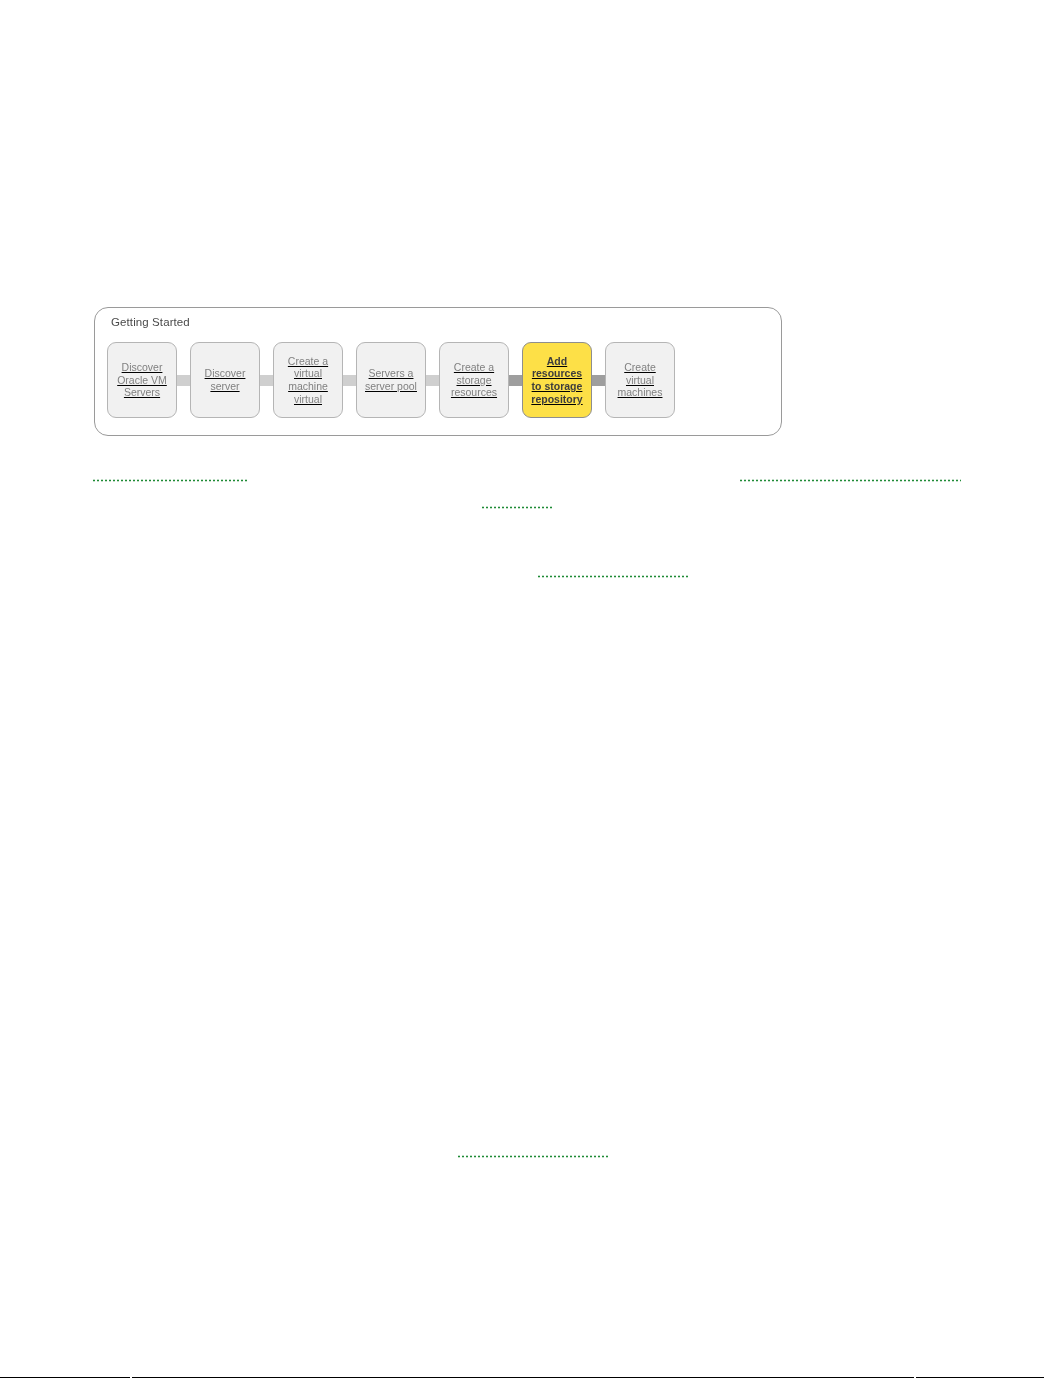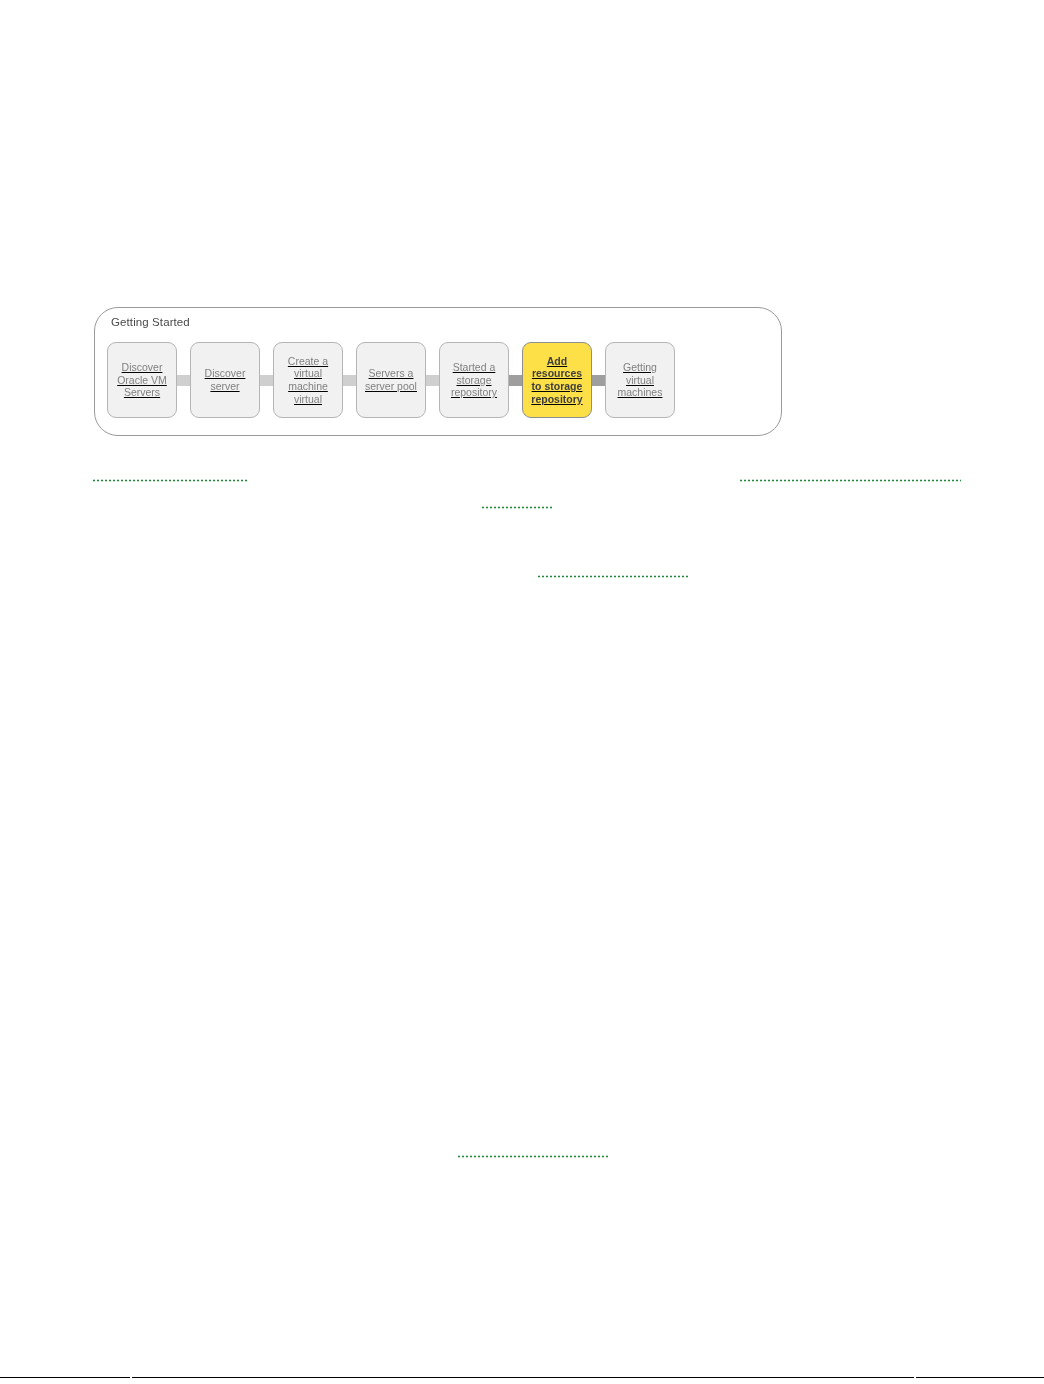--- a/index.html
+++ b/index.html
@@ -17,21 +17,21 @@
 
   
   .gs-figure {
     position: absolute;
     left: 94px;
     top: 307px;
     width: 688px;
     height: 129px;
     box-sizing: border-box;
     border: 1.6px solid #9a9a9a;
-    border-radius: 24px;
+    border-radius: 14px;
     background: #ffffff;
   }
   .gs-title {
     position: absolute;
     left: 16px;
     top: 8px;
     font-size: 11.5px;
     color: #4a4a4a;
     letter-spacing: 0.1px;
     white-space: nowrap;
@@ -130,31 +130,31 @@
       <span>Create a virtual machine virtual</span>
     </div>
     <div class="gs-conn"></div>
 
     <div class="gs-step">
       <span>Servers a server pool</span>
     </div>
     <div class="gs-conn"></div>
 
     <div class="gs-step">
-      <span>Started a storage repository</span>
+      <span>Create a storage resources</span>
     </div>
     <div class="gs-conn strong"></div>
 
     <div class="gs-step current">
       <span>Add resources to storage repository</span>
     </div>
     <div class="gs-conn strong"></div>
 
     <div class="gs-step">
-      <span>Getting virtual machines</span>
+      <span>Create virtual machines</span>
     </div>
 
   </div>
 </div>
 
 <div class="dotmark" style="left:92px;  top:476px;  width:156px;"></div>
 <div class="dotmark" style="left:739px; top:476px;  width:222px;"></div>
 <div class="dotmark" style="left:481px; top:503px;  width:72px;"></div>
 <div class="dotmark" style="left:537px; top:572px;  width:152px;"></div>
 <div class="dotmark" style="left:457px; top:1152px; width:153px;"></div>

